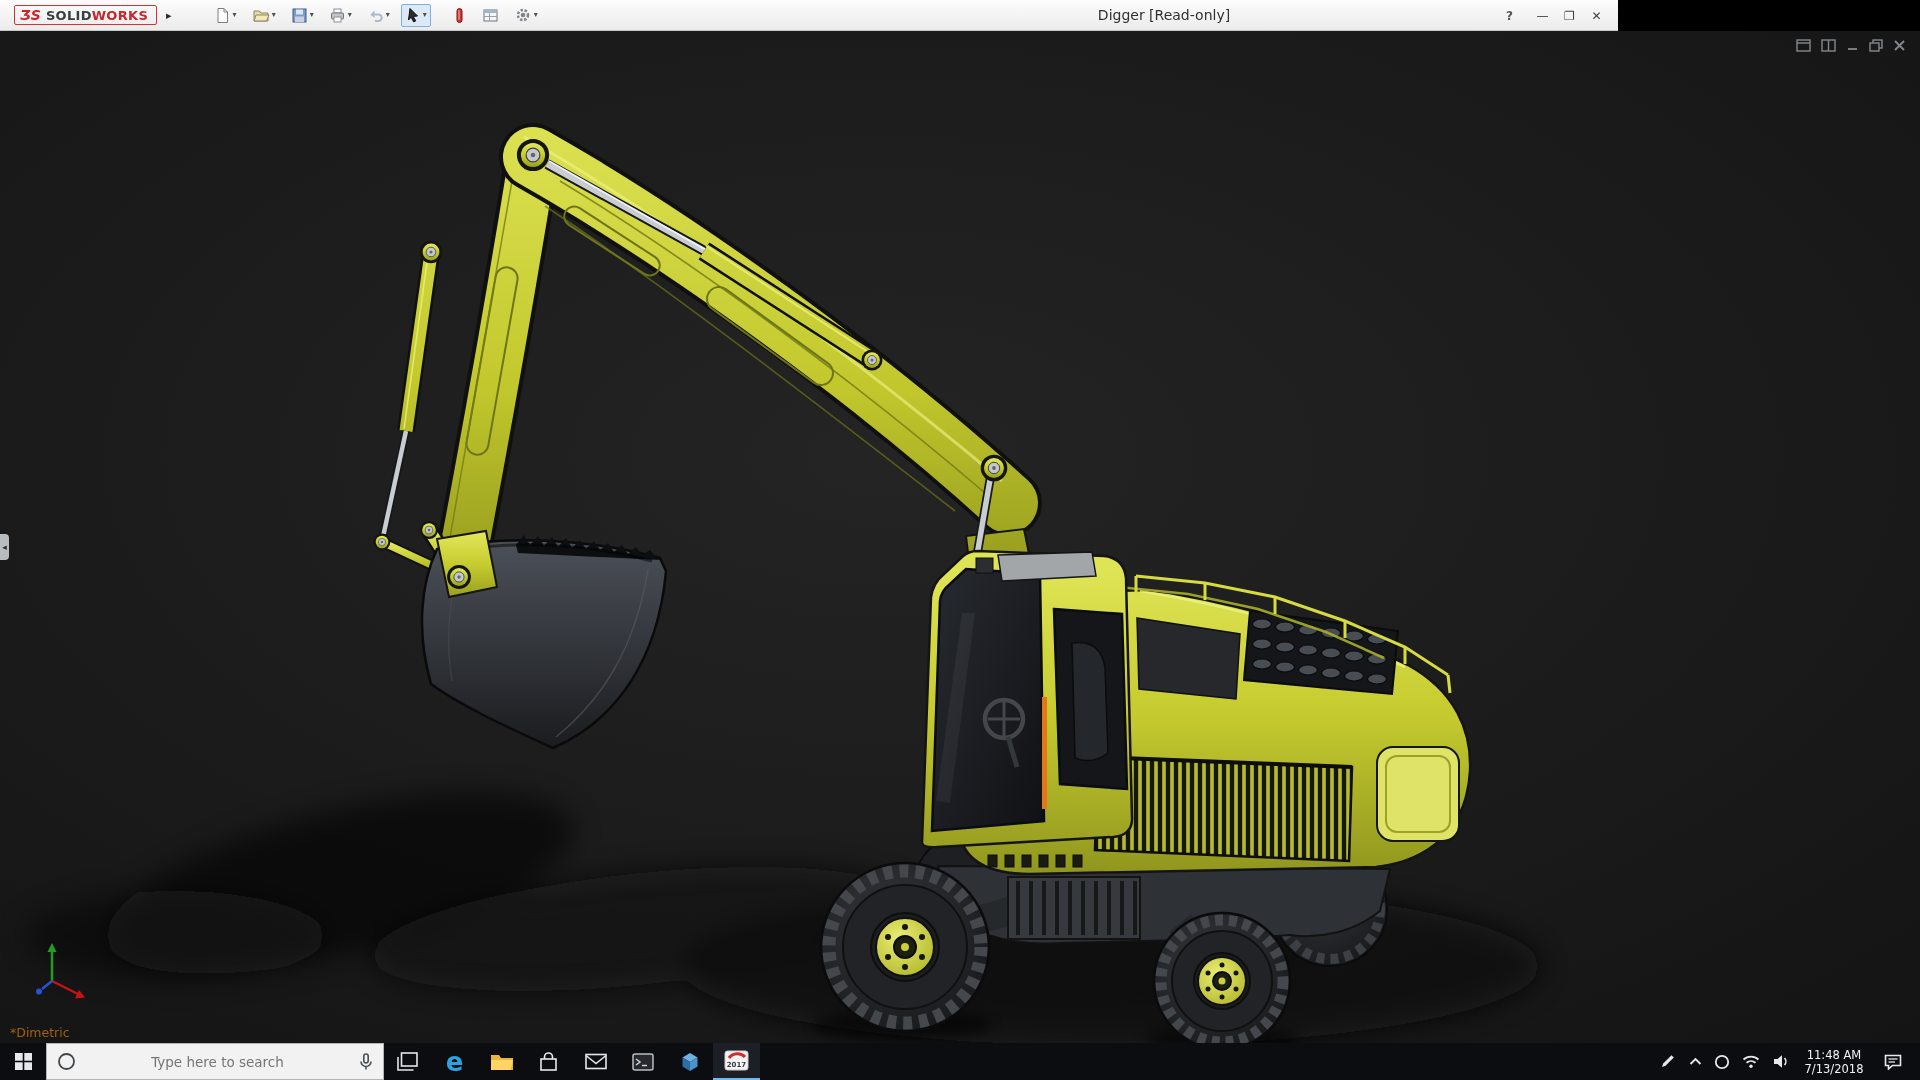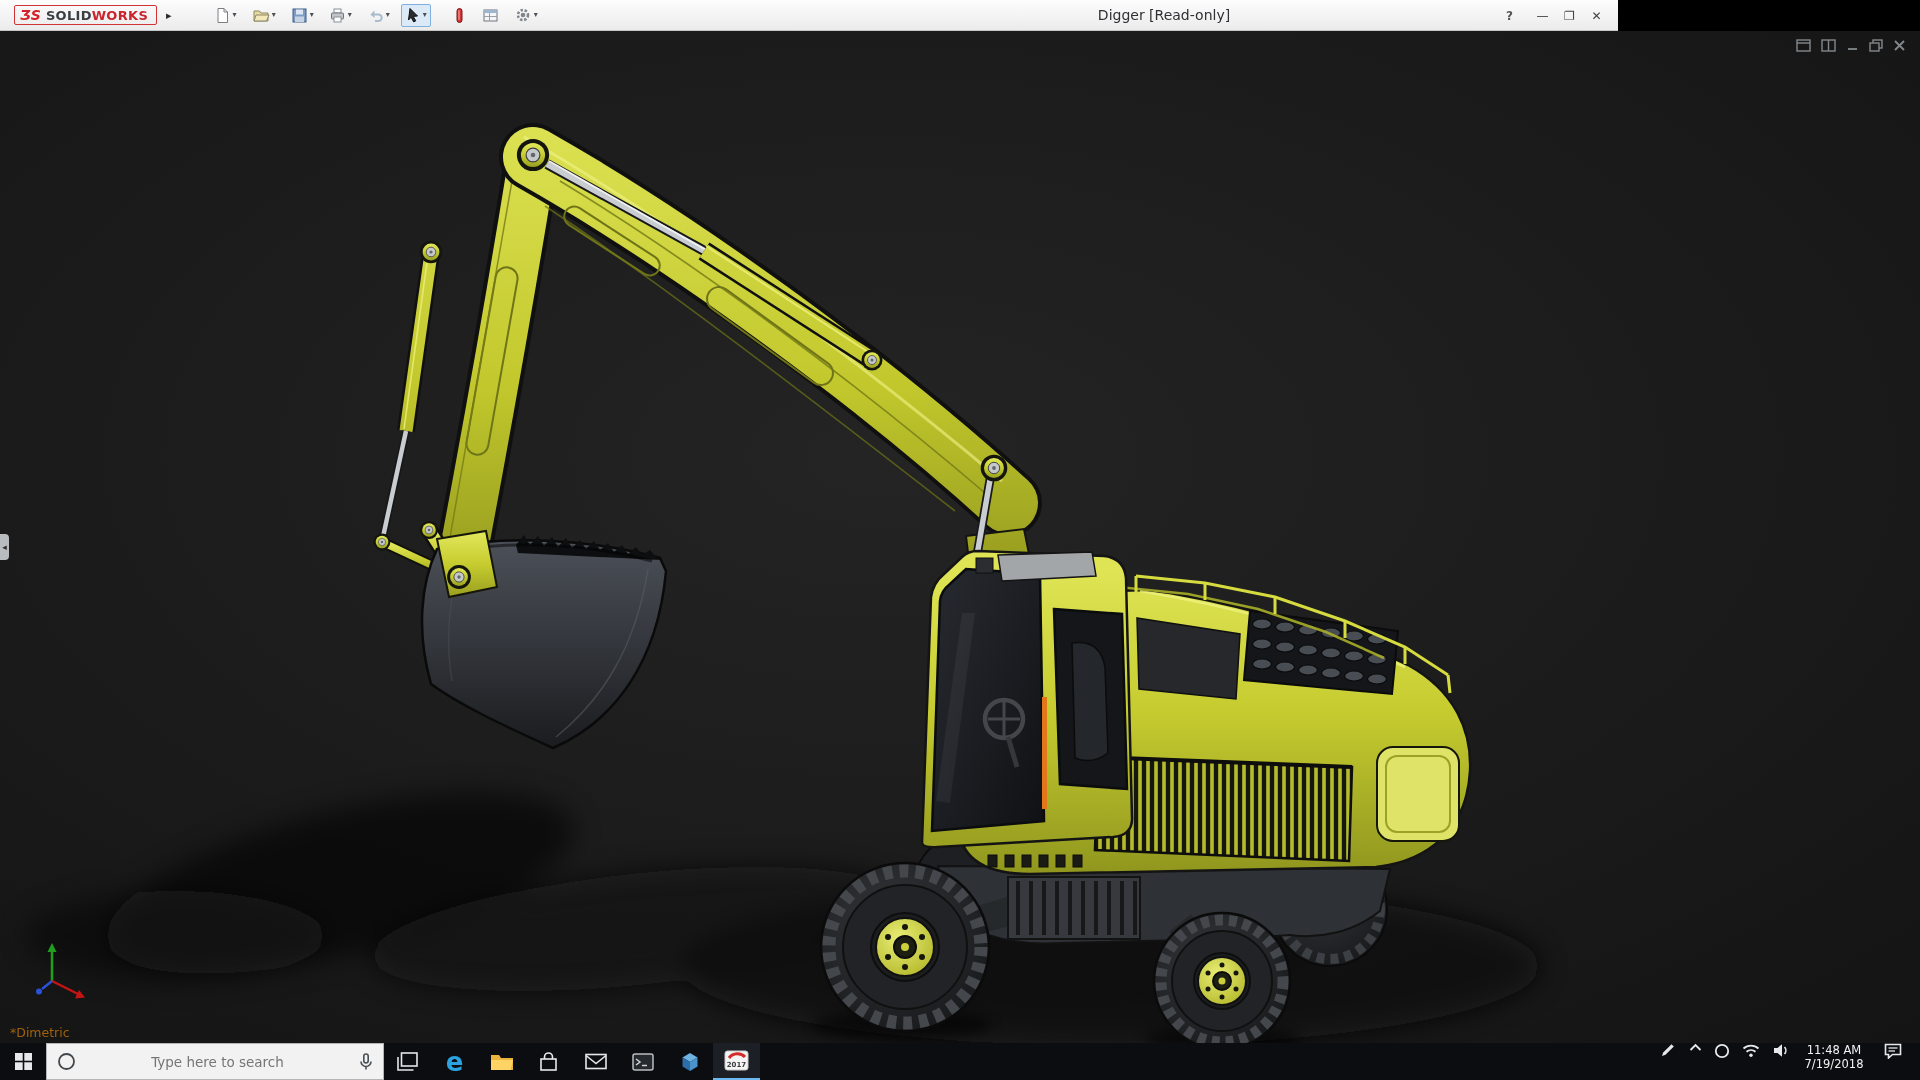--- a/index.html
+++ b/index.html
@@ -58,21 +58,21 @@
     width:338px;background:#f2f2f2;border:1px solid #b5b5b5;box-sizing:border-box;
     display:flex;align-items:center;padding:0 10px;gap:9px;
   }
   .searchbox input{
     flex:1;border:none;outline:none;background:transparent;
     font-size:13.5px;color:#0369a1;font-family:"DejaVu Sans","Liberation Sans",sans-serif;text-align:center;
   }
   .tb-app{width:47px;display:flex;align-items:center;justify-content:center;position:relative;}
   .tb-app.running{background:#1c2026;box-shadow:inset 0 -2px 0 #6cb8f0;justify-content:center;}
   .edge-e{color:#2ba3e0;font-weight:bold;font-size:26px;line-height:26px;}
-  .tray{margin-left:auto;display:flex;align-items:flex-start;}
+  .tray{margin-left:auto;display:flex;align-items:center;}
   .tray-item{display:flex;align-items:center;justify-content:center;}
   .clock{width:76px;display:flex;flex-direction:column;align-items:center;justify-content:center;color:#f2f2f2;font-size:11.5px;line-height:14px;}
   .show-desktop{width:5px;border-left:1px solid #3a3a3a;}
 </style>
 </head>
 <body>
 
 <div class="titlebar">
   <div class="logo-box">
     <span class="ds-mono">ƷS</span>
@@ -567,21 +567,21 @@
         </svg>
     </div>
     <div class="tray-item" style="width:30px">
       <svg width="17" height="15" viewBox="0 0 17 15">
           <polygon points="1,5 4.5,5 9,1.2 9,13.8 4.5,10 1,10" fill="#e6e9ec"></polygon>
           <path d="M11.5 4a5.2 5.2 0 0 1 0 7" fill="none" stroke="#e6e9ec" stroke-width="1.6"></path>
         </svg>
     </div>
     <div class="clock">
       <span>11:48 AM</span>
-      <span>7/19/2018</span>
+      <span>7/13/2018</span>
     </div>
     <div class="tray-item" style="width:42px">
       <svg width="18" height="16" viewBox="0 0 18 16">
           <path d="M1.5 1.5h15v10h-8l-4 3.5v-3.5h-3z" fill="none" stroke="#e6e9ec" stroke-width="1.6"></path>
           <line x1="4.5" y1="5" x2="13.5" y2="5" stroke="#e6e9ec" stroke-width="1.3"></line>
           <line x1="4.5" y1="8" x2="11" y2="8" stroke="#e6e9ec" stroke-width="1.3"></line>
         </svg>
     </div>
     <div class="show-desktop"></div>
   </div>

